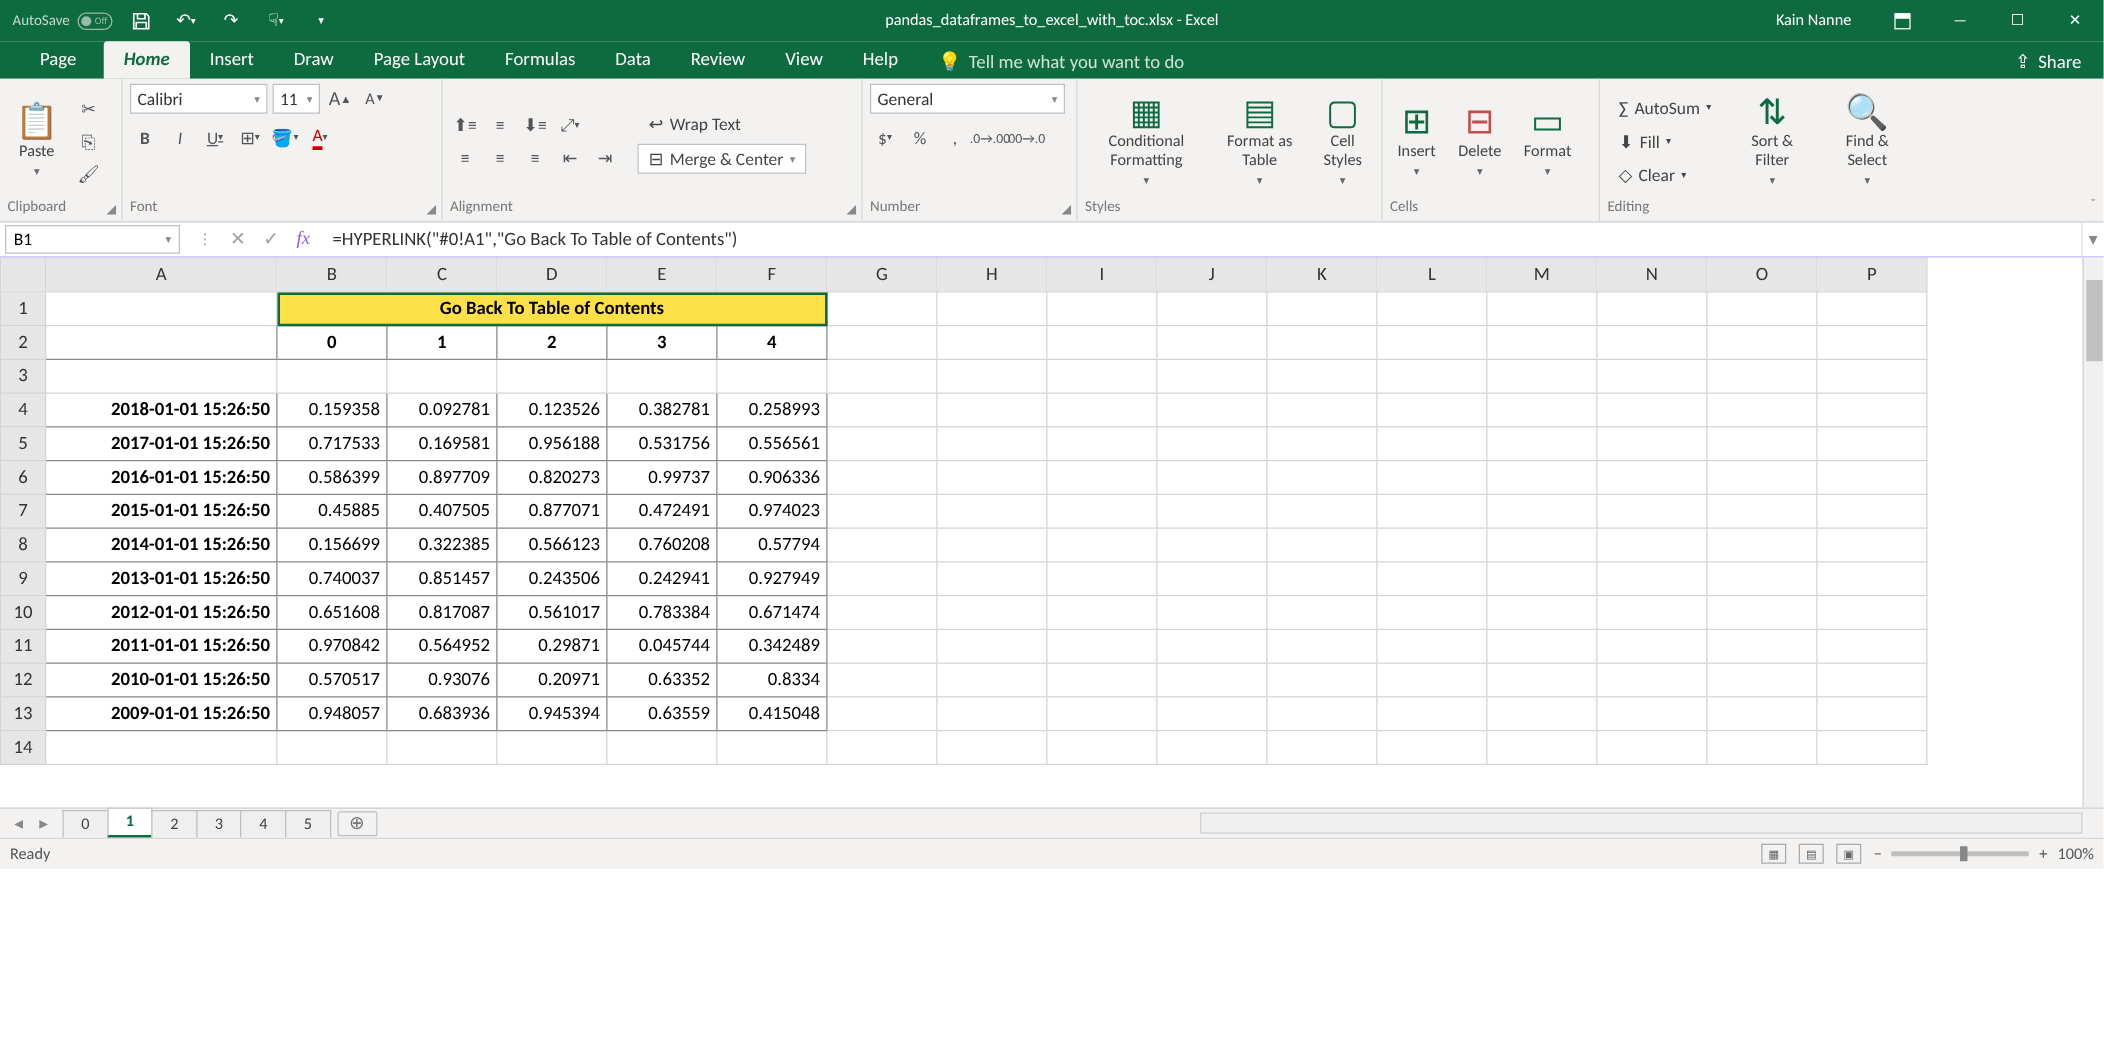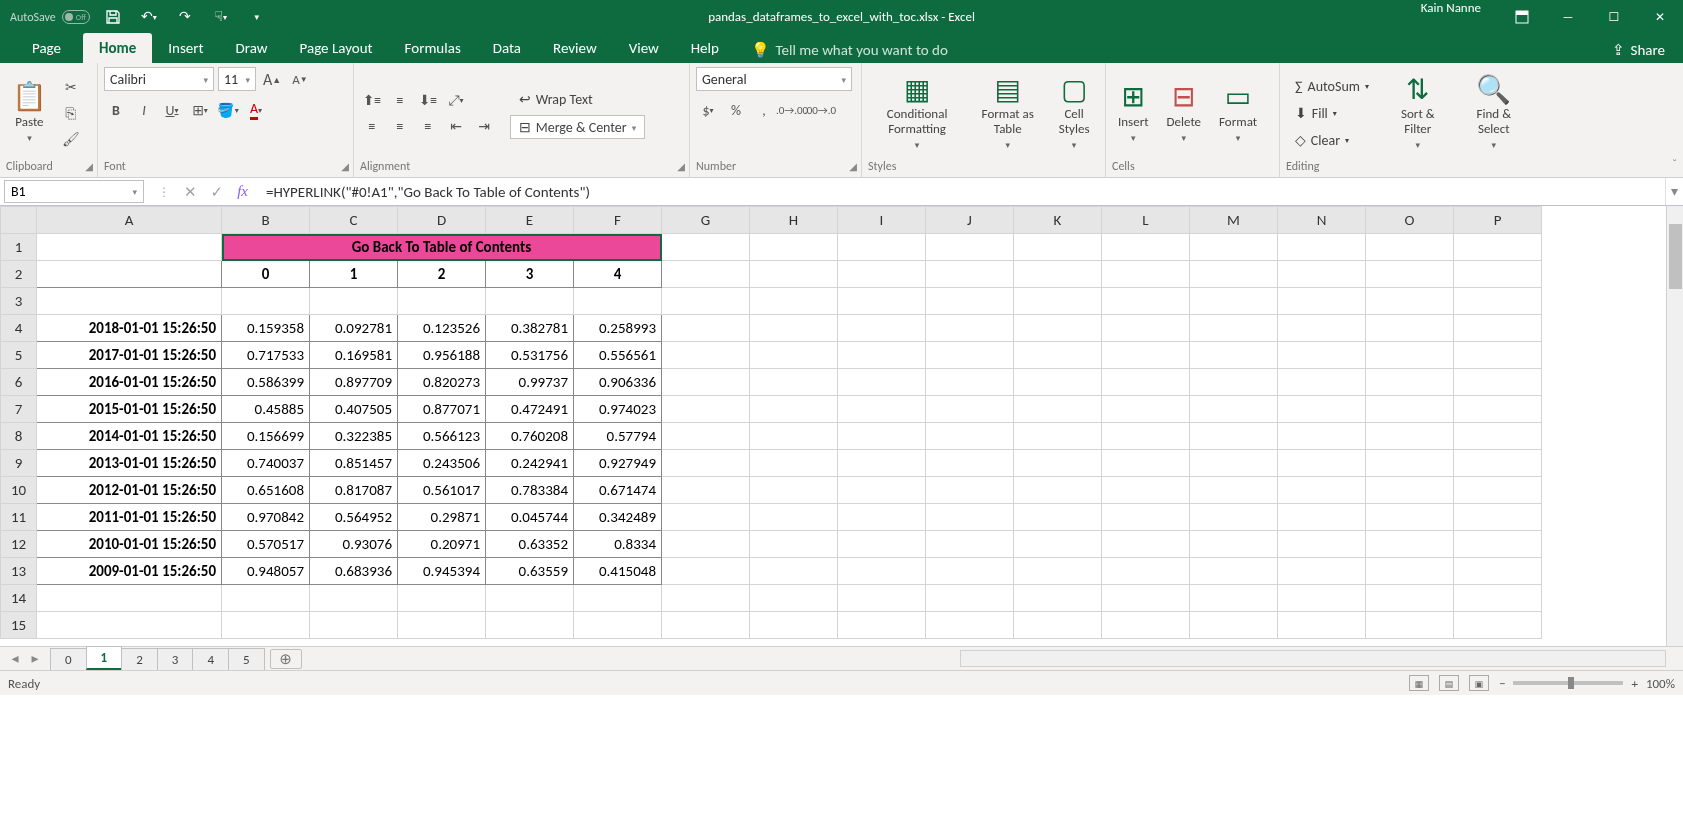--- a/index.html
+++ b/index.html
@@ -6,29 +6,29 @@
 body { width: 1683px; height: 837px; background: #fff; overflow: hidden; font-size: 14px; }
 
 
 .titlebar { height: 33px; background: #0d6b3f; color: #fff; display: flex; align-items: center; position: relative; }
 .titlebar .left { display:flex; align-items:center; gap:10px; padding-left:10px; }
 .titlebar .autosave { display:flex; align-items:center; gap:6px; font-size:12px; color:#c7d6cf;}
 .titlebar .toggle-off { width:28px; height:14px; border:1px solid #9ab9a9; border-radius:8px; position:relative; font-size:8px; color:#9ab9a9; display:flex; align-items:center; justify-content:flex-end; padding-right:3px;}
 .titlebar .toggle-off::before { content:""; width:8px; height:8px; border-radius:50%; background:#9ab9a9; position:absolute; left:2px; top:2px;}
 .qat-btn { width:26px; height:26px; display:flex; align-items:center; justify-content:center; color:#fff; cursor:pointer; font-size:14px;}
 .titlebar .title { position:absolute; left:50%; transform:translateX(-50%); font-size:13px; color:#fff;}
-.titlebar .right { position:absolute; right:0; display:flex; height:100%;}
+.titlebar .right { position:absolute; right:0; display:flex; align-items:center; height:100%;}
 .titlebar .user { font-size:13px; color:#fff; margin-right:18px;}
 .winbtn { width:46px; height:33px; display:flex; align-items:center; justify-content:center; color:#fff; font-size:12px;}
 
 
 .tabrow { height:30px; background:#0d6b3f; display:flex; align-items:flex-end; padding-left:10px; position:relative;}
 .tab { padding:6px 16px; color:#fff; font-size:15px; cursor:pointer;}
 .tab.file { padding:6px 22px; }
-.tab.active { background:#f3f2f1; color:#0d6b3f; font-weight:600; border-radius:3px 3px 0 0;}
+.tab.active { background:#f3f2f1; color:#0d6b3f; font-weight:600; border-radius:3px 3px 0 0;font-style:italic;}
 .tellme { display:flex; align-items:center; gap:6px; color:#cfe3d8; font-size:15px; margin-left:8px; padding:4px 8px;}
 .share { position:absolute; right:10px; color:#fff; font-size:15px; display:flex; align-items:center; gap:6px; padding:4px 8px;}
 
 
 .ribbon { height:115px; background:#f3f2f1; border-bottom:1px solid #d0d0d0; display:flex; position:relative;}
 .group { border-right:1px solid #d7d7d7; height:100%; display:flex; flex-direction:column; justify-content:space-between; padding:4px 6px 2px 6px; position:relative;}
 .group-label { text-align:left; font-size:12px; color:#777; padding-bottom:2px;}
 .group-body { flex:1; display:flex; align-items:center; gap:6px;}
 .dlg-launcher { position:absolute; right:4px; bottom:4px; font-size:10px; color:#888;}
 
@@ -360,21 +360,21 @@
           <th class="colStd">M</th>
           <th class="colStd">N</th>
           <th class="colStd">O</th>
           <th class="colStd">P</th>
         </tr>
       </thead>
       <tbody>
         <tr>
           <th class="rowhdr">1</th>
           <td class="colA"></td>
-          <td colspan="5" class="bold center sel-start data-border" style="background:#ec4899;">Go Back To Table of Contents</td>
+          <td colspan="5" class="bold center sel-start data-border" style="background:#fde047;">Go Back To Table of Contents</td>
           <td class="colStd"></td>
           <td class="colStd"></td>
           <td class="colStd"></td>
           <td class="colStd"></td>
           <td class="colStd"></td>
           <td class="colStd"></td>
           <td class="colStd"></td>
           <td class="colStd"></td>
           <td class="colStd"></td>
           <td class="colStd"></td>
@@ -602,39 +602,20 @@
           <td class="colStd"></td>
           <td class="colStd"></td>
           <td class="colStd"></td>
           <td class="colStd"></td>
           <td class="colStd"></td>
           <td class="colStd"></td>
           <td class="colStd"></td>
         </tr>
         <tr>
           <th class="rowhdr">14</th>
-          <td class="colA"></td>
-          <td class="colStd"></td>
-          <td class="colStd"></td>
-          <td class="colStd"></td>
-          <td class="colStd"></td>
-          <td class="colStd"></td>
-          <td class="colStd"></td>
-          <td class="colStd"></td>
-          <td class="colStd"></td>
-          <td class="colStd"></td>
-          <td class="colStd"></td>
-          <td class="colStd"></td>
-          <td class="colStd"></td>
-          <td class="colStd"></td>
-          <td class="colStd"></td>
-          <td class="colStd"></td>
-        </tr>
-        <tr>
-          <th class="rowhdr">15</th>
           <td class="colA"></td>
           <td class="colStd"></td>
           <td class="colStd"></td>
           <td class="colStd"></td>
           <td class="colStd"></td>
           <td class="colStd"></td>
           <td class="colStd"></td>
           <td class="colStd"></td>
           <td class="colStd"></td>
           <td class="colStd"></td>

